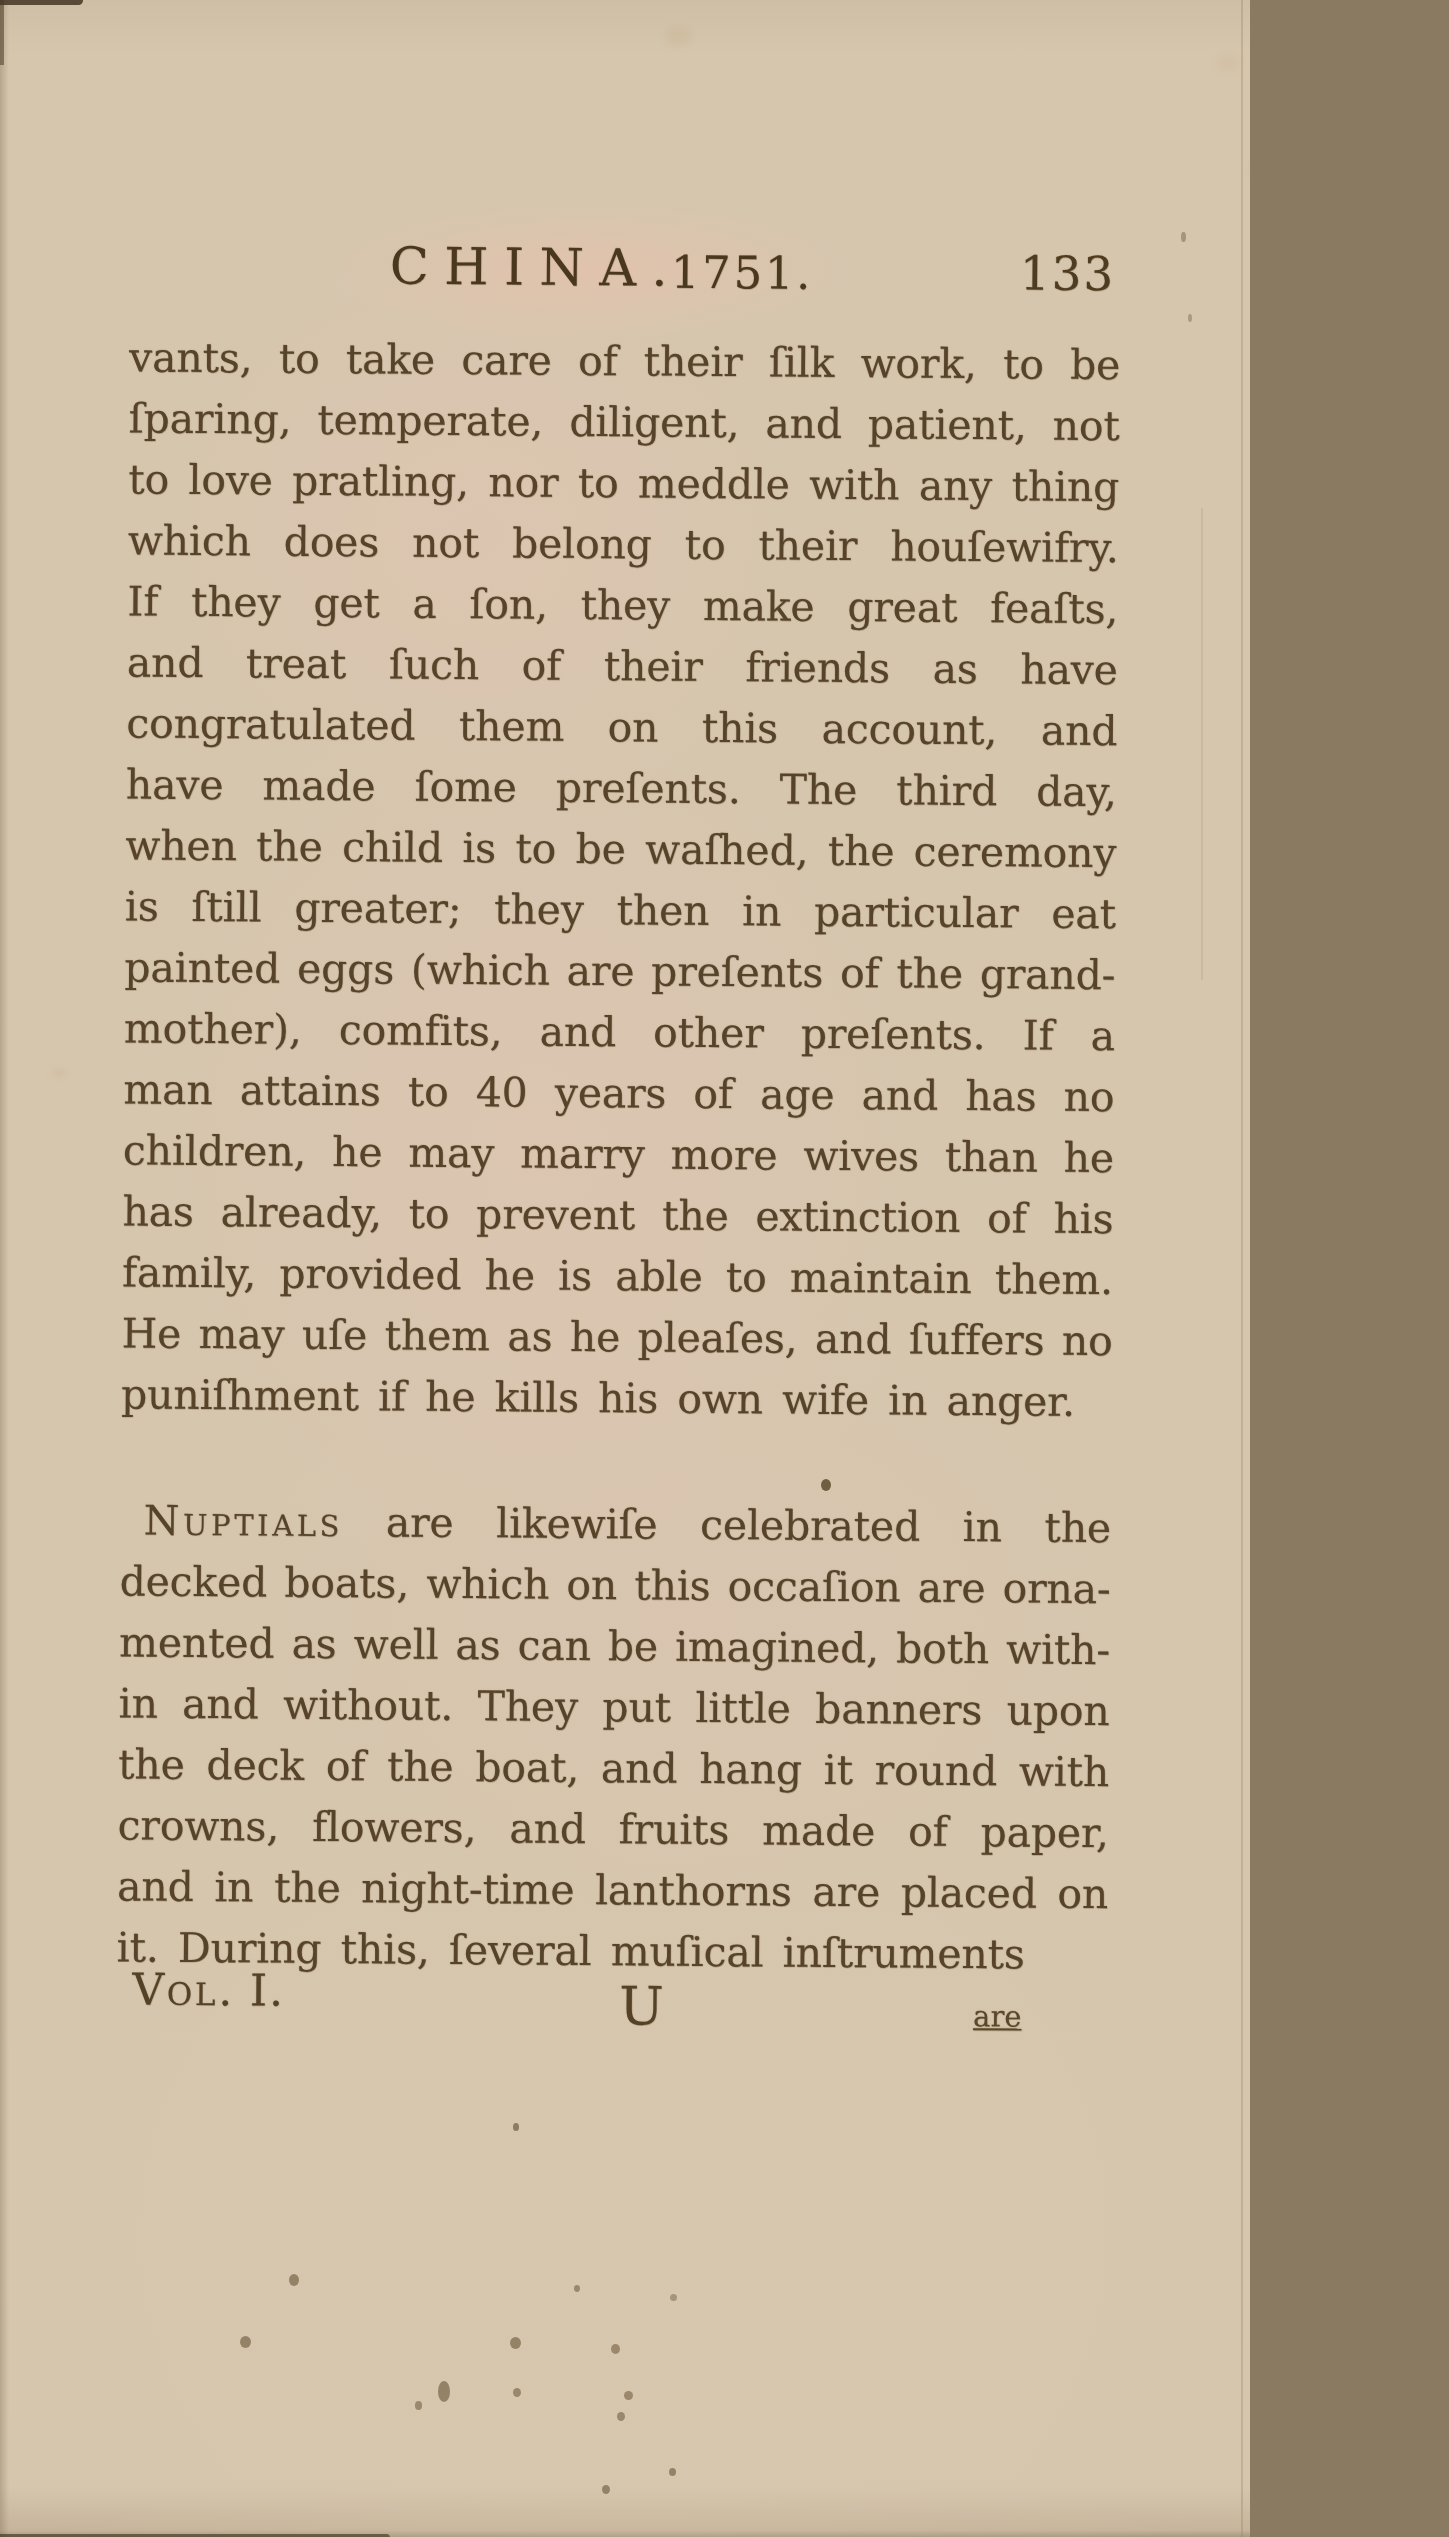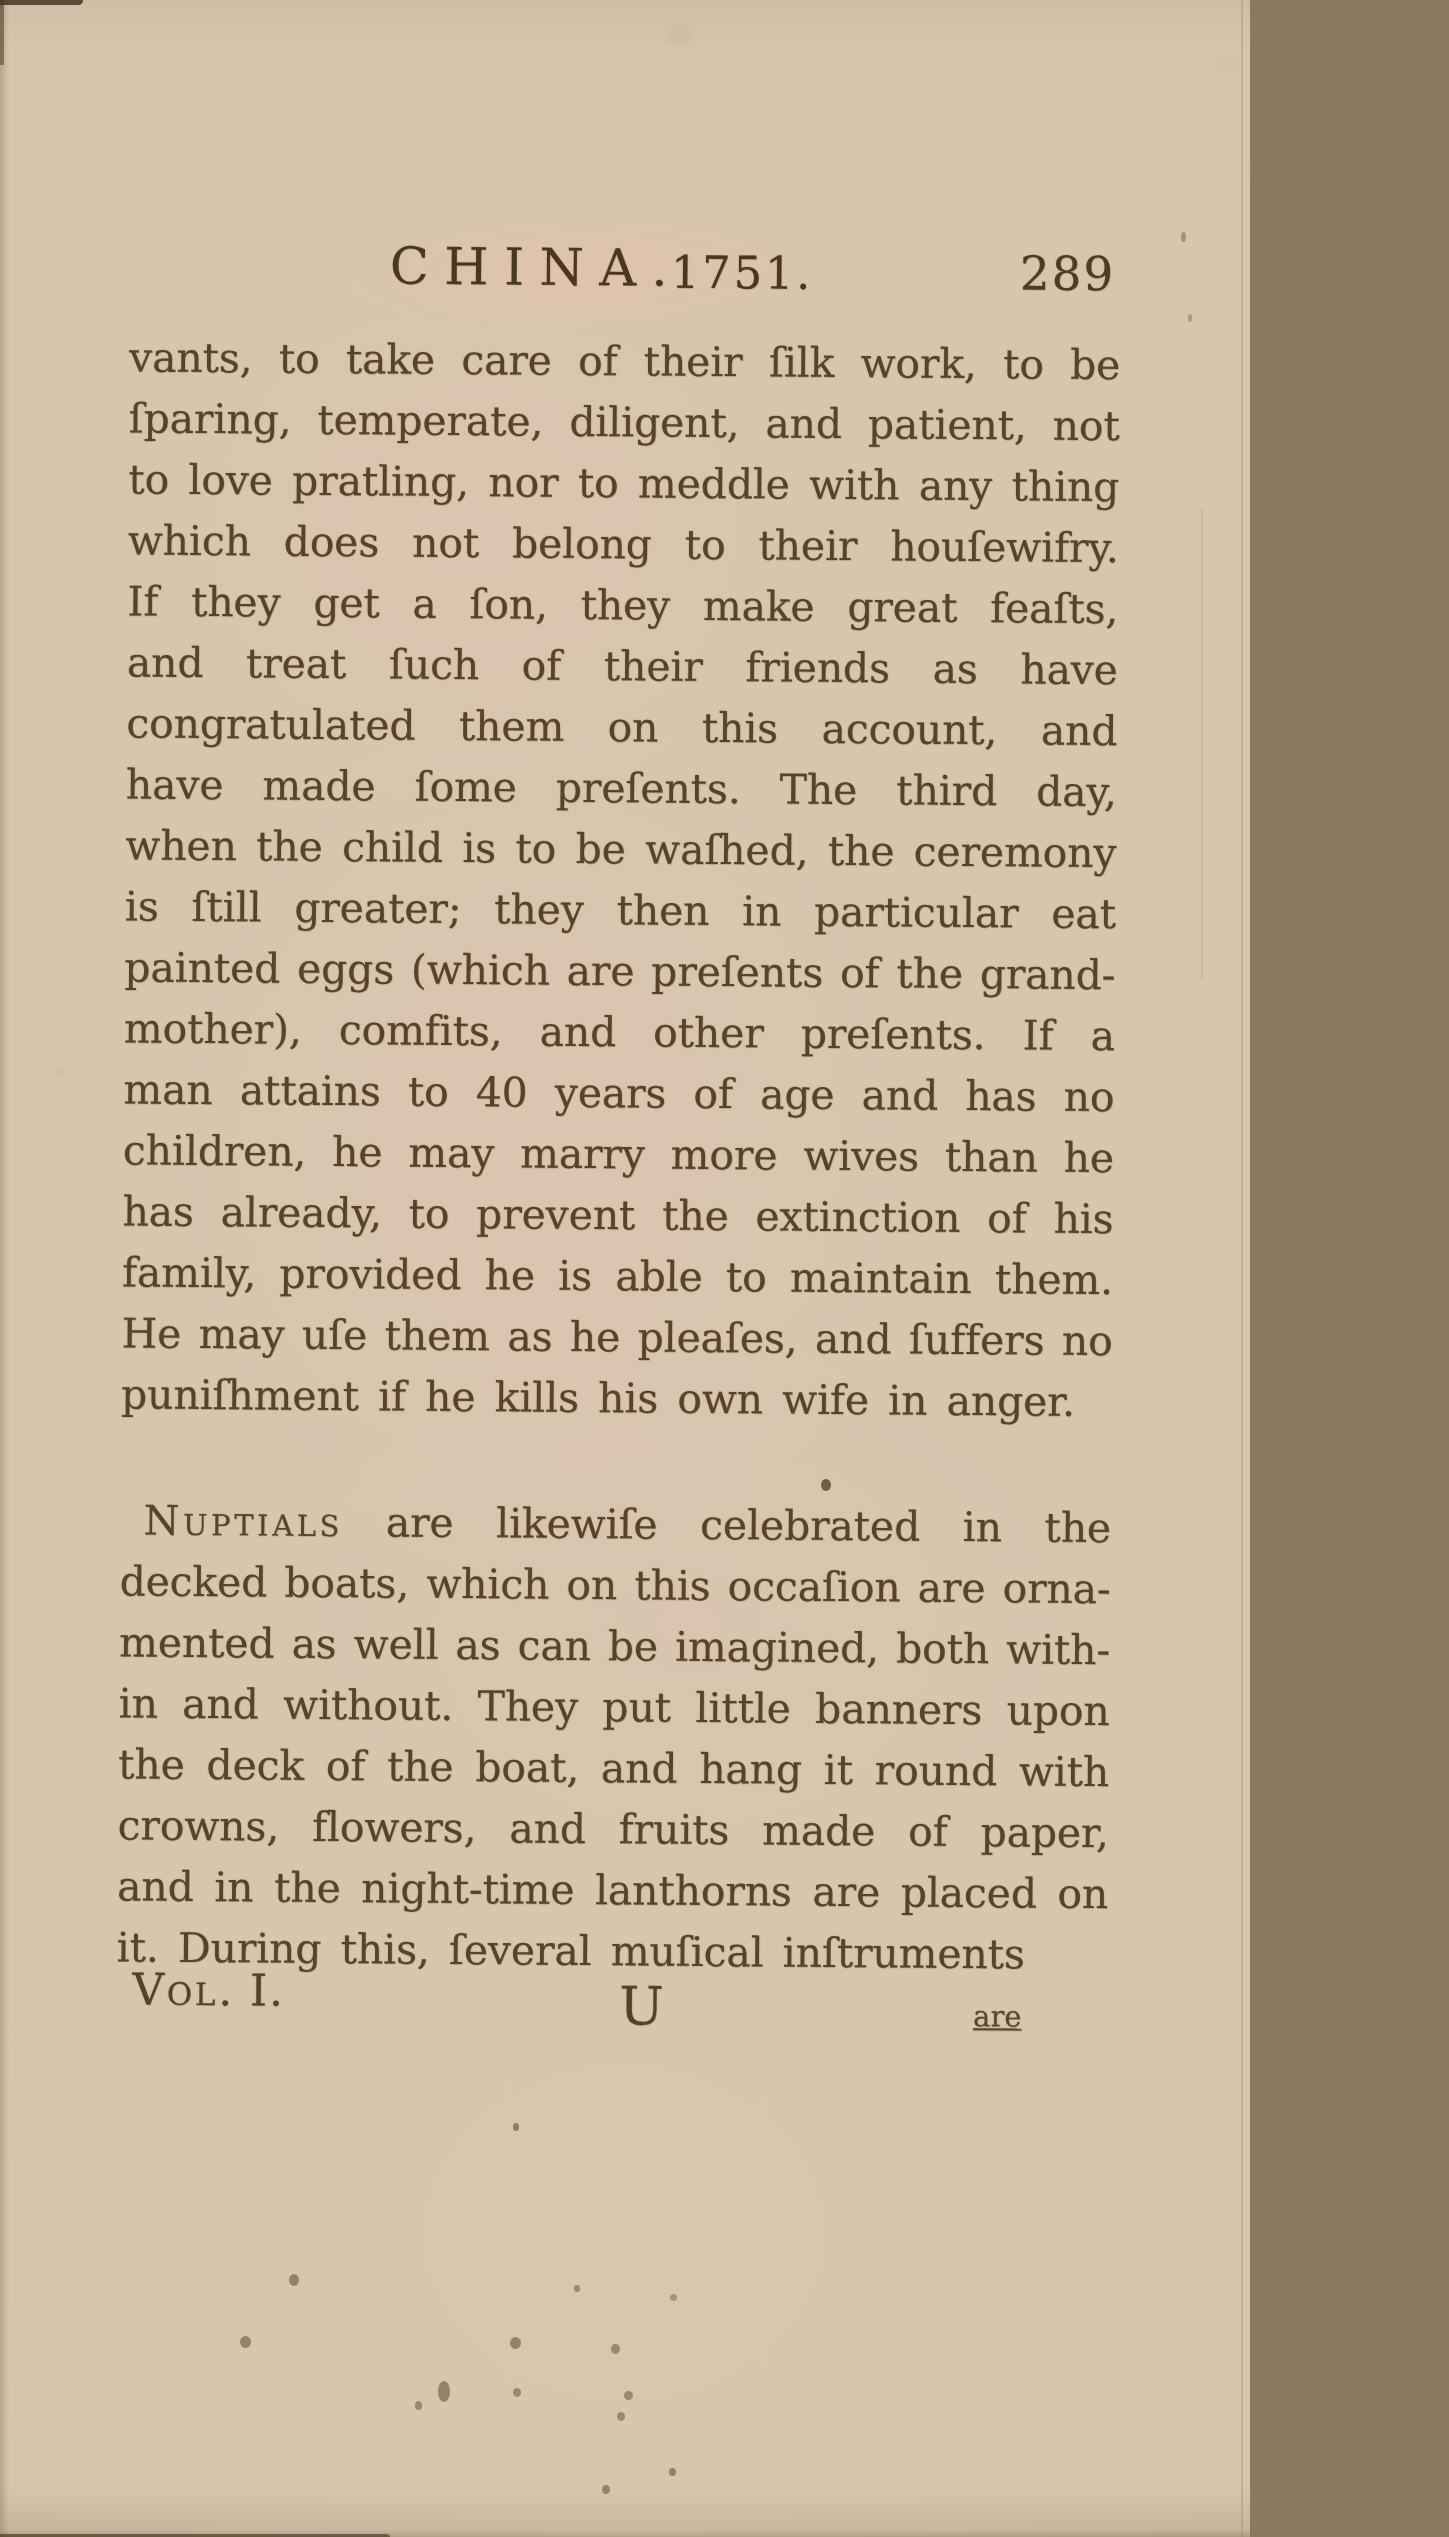--- a/index.html
+++ b/index.html
@@ -107,21 +107,21 @@
   <div class="edge-top-left"></div>
   <div class="edge-left-top"></div>
   <div class="edge-bottom-left"></div>
   <div class="crease-right"></div>
   <div class="crease-right-mid"></div>
 
   <div class="content">
 
     <div class="header-title ink">CHINA.</div>
     <div class="header-year ink">1751.</div>
-    <div class="header-page ink">289</div>
+    <div class="header-page ink">133</div>
 
     <div class="text-block ink" id="text-block">
 
     <div class="para">
           <div class="line">vants, to take care of their ſilk work, to be</div>
           <div class="line">ſparing, temperate, diligent, and patient, not</div>
           <div class="line">to love pratling, nor to meddle with any thing</div>
           <div class="line">which does not belong to their houſewifry.</div>
           <div class="line">If they get a ſon, they make great feaſts,</div>
           <div class="line">and treat ſuch of their friends as have</div>

